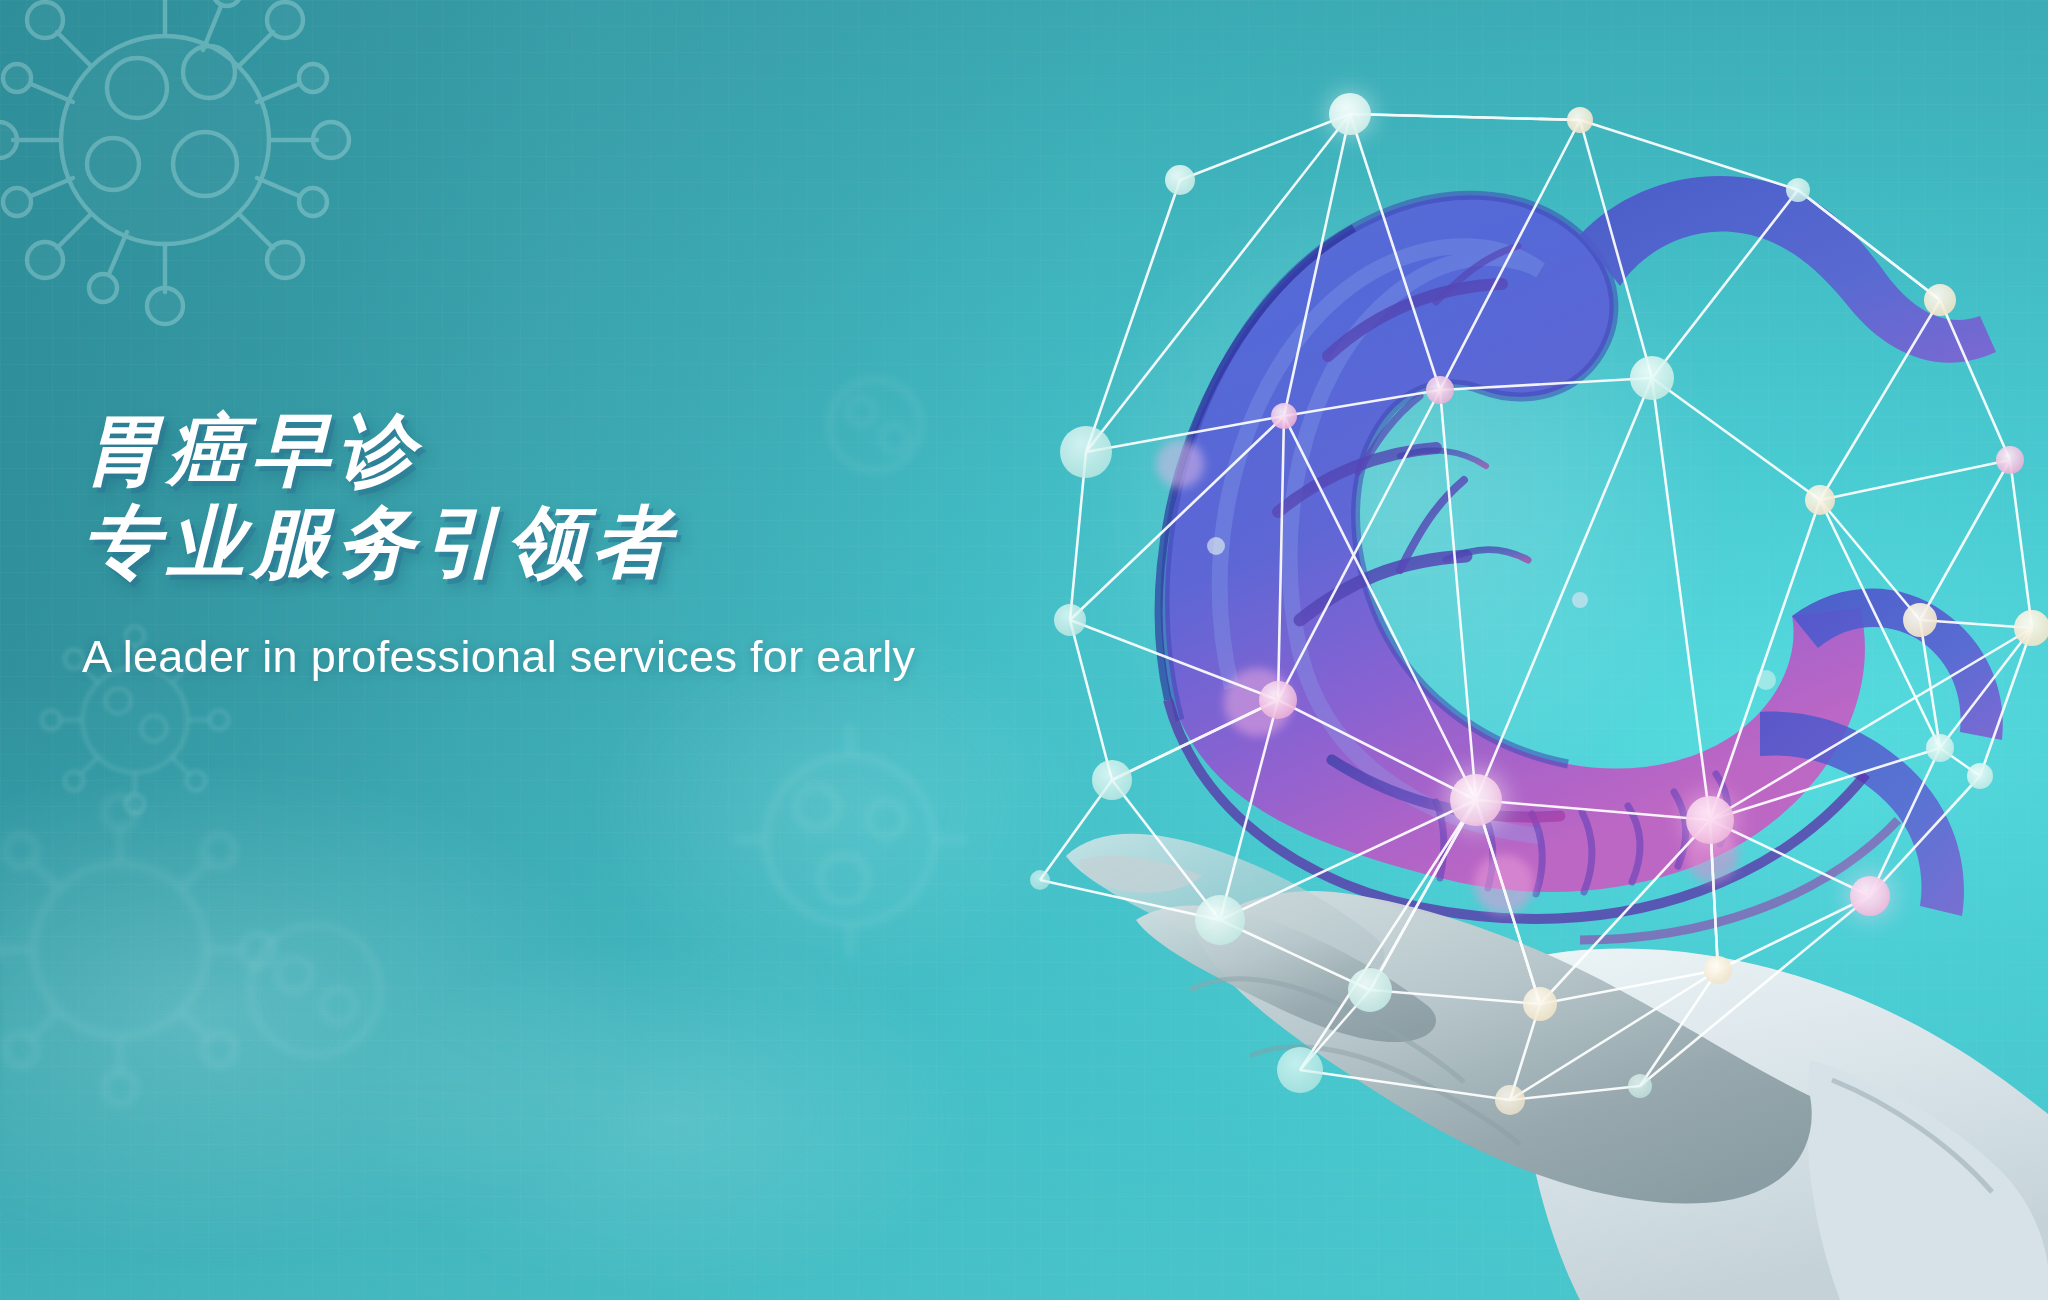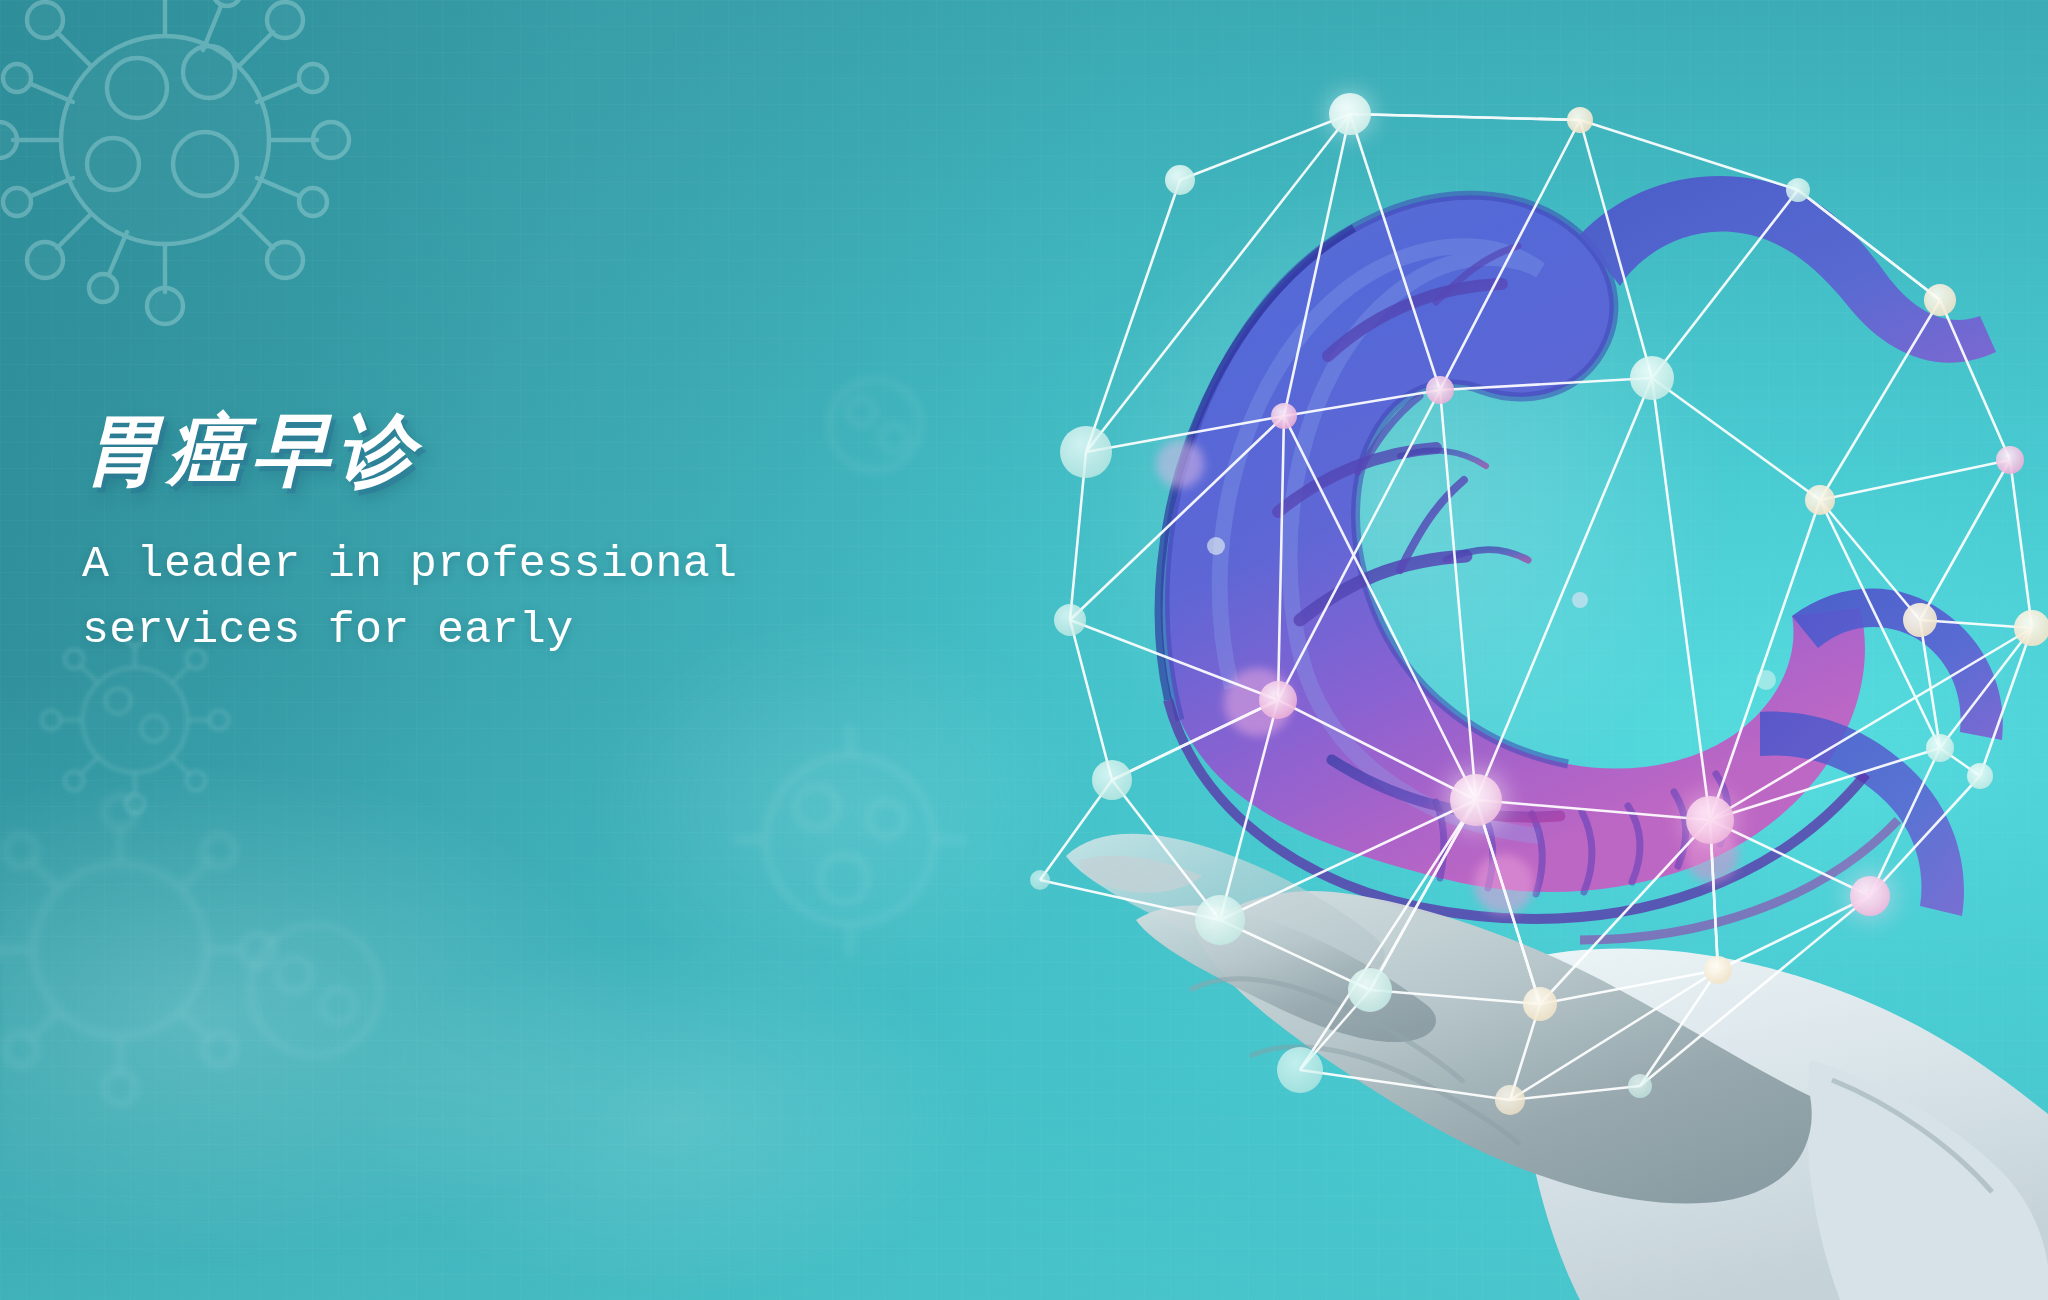--- a/index.html
+++ b/index.html
@@ -71,21 +71,21 @@
   .headline .ln{display:block;}
   .subhead{
     margin-top:36px;
     color:#ffffff;
     font-size:45px;
     line-height:66px;
     font-weight:normal;
     letter-spacing:.3px;
     text-shadow:0 2px 10px rgba(18,72,92,.28);
   }
-  .subhead .sln{display:block;font-family:Liberation Mono, monospace;}
+  .subhead .sln{display:block;}
 
   
   .art{
     position:absolute;
     left:880px; top:60px;
     width:1168px; height:1240px;
   }
   .art svg{position:absolute; left:0; top:0;}
 </style>
 </head>
@@ -228,20 +228,21 @@
         <circle cx="100" cy="100" r="48" fill="rgba(240,252,251,.05)"></circle>
         <circle cx="86" cy="86" r="14"></circle>
           <circle cx="120" cy="114" r="14"></circle>
       </g>
     </svg>
   </div>
 
   <div class="copy">
     <div class="headline">
       <span class="ln">胃癌早诊</span>
+      <span class="ln">专业服务引领者</span>
     </div>
     <div class="subhead">
       <span class="sln">A leader in professional services for early</span>
     </div>
   </div>
 
   <div class="art">
     <svg width="1168" height="1240" viewBox="0 0 1168 1240">
       <defs>
         <linearGradient id="gOrgan" x1="0" y1="0" x2=".45" y2="1">

